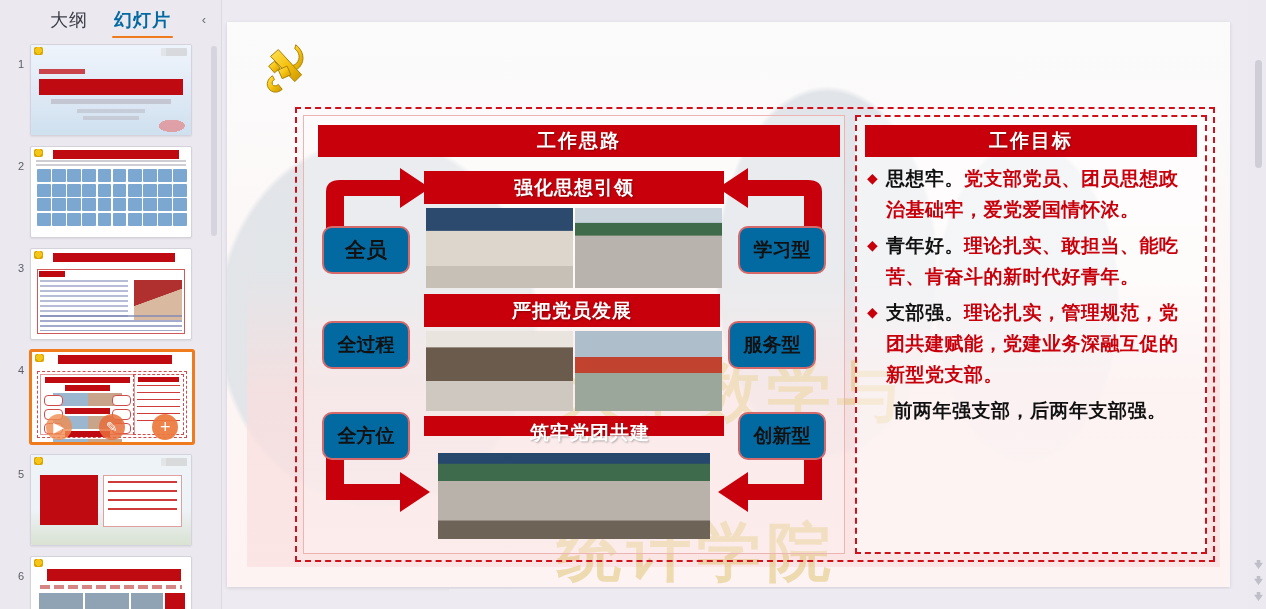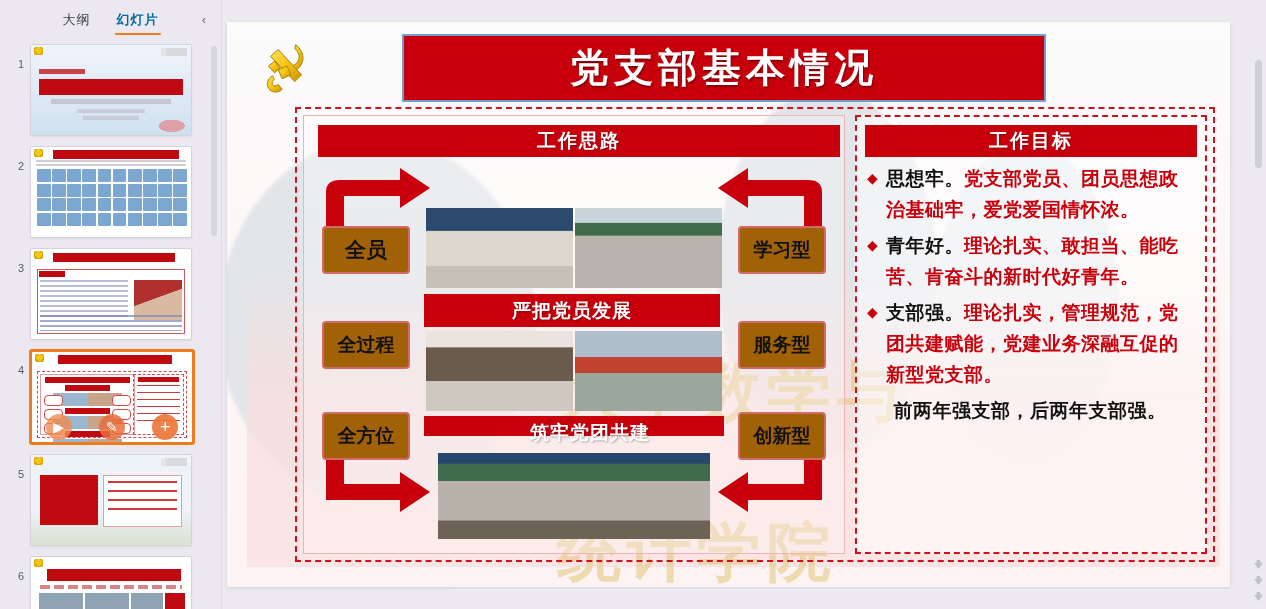--- a/index.html
+++ b/index.html
@@ -16,21 +16,21 @@
     position:relative;width:222px;height:609px;
     background:#ebe9ef;flex:0 0 222px;
     border-right:1px solid #dcdae2;
     box-sizing:border-box;
   }
   .sidebar-tabs{
     height:34px;display:flex;align-items:center;justify-content:center;
     gap:22px;padding-top:4px;position:relative;
   }
   .tab{
-    font-size:13px;color:#3c3c48;cursor:pointer;position:relative;
+    font-size:18px;color:#3c3c48;cursor:pointer;position:relative;
     padding:3px 2px 6px;letter-spacing:1px;
   }
   .tab.active{color:#0369a1;font-weight:600;}
   .tab.active:after{
     content:"";position:absolute;left:0;right:0;bottom:0;height:2px;
     background:#f07b1d;border-radius:1px;
   }
   .collapse-btn{
     position:absolute;right:8px;top:10px;width:18px;height:18px;
     display:flex;align-items:center;justify-content:center;cursor:pointer;
@@ -184,29 +184,29 @@
   .ph-a{background:
       linear-gradient(180deg,#2c4a6e 0 28%,#dcd6cd 29% 72%,#c7c0b6 73% 100%);}
   .ph-a:after{content:"";position:absolute;}
   .ph-b{background:linear-gradient(180deg,#c9d4dd 0 18%,#3f6b4a 19% 34%,#b9b3ad 35% 100%);}
   .ph-c{background:linear-gradient(180deg,#e9e4de 0 20%,#6b5b4c 21% 62%,#cfc8c0 63% 100%);}
   .ph-d{background:linear-gradient(180deg,#aebfcb 0 32%,#c1422f 33% 52%,#9aa79a 53% 100%);}
   .ph-e{background:linear-gradient(180deg,#27486d 0 12%,#3d6b4c 13% 32%,#b9b2aa 33% 78%,#6d6357 79% 100%);}
 
   .pill{
     position:absolute;width:84px;height:44px;border:2px solid #d3696b;
-    border-radius:4px;background:#a16207;display:flex;align-items:center;
+    border-radius:10px;background:#0369a1;display:flex;align-items:center;
     justify-content:center;font-size:21px;font-weight:700;color:#111;
   }
   .pill.small{font-size:19px;font-family:Liberation Serif, serif;}
   .pl-1{left:18px;top:110px;}
   .pl-2{left:18px;top:205px;}
   .pl-3{left:18px;top:296px;}
   .pr-1{right:18px;top:110px;}
-  .pr-2{right:18px;top:205px;}
+  .pr-2{right:28px;top:205px;}
   .pr-3{right:18px;top:296px;}
 
   .arrowsvg{position:absolute;inset:0;pointer-events:none;}
 
   
   .rp-head{
     margin:8px 8px 0;height:32px;line-height:32px;font-size:19px;letter-spacing:2px;
   }
   .rp-body{padding:6px 12px 4px 10px;}
   .bullet-row{display:flex;align-items:flex-start;margin-bottom:5px;}
@@ -428,43 +428,41 @@
           <g fill="url(#gold)" stroke="#a87f00" stroke-width="1">
             <path d="M40 8 c8 6 10 16 4 23 c-3 3 -7 5 -11 5 l0 -6 c3 0 6 -1 8 -3 c4 -5 3 -11 -2 -15 z"></path>
             <path d="M14 20 l8 -7 l24 26 l-7 7 z"></path>
             <path d="M12 30 l6 -5 l6 7 l-6 5 z"></path>
             <path d="M16 40 c-5 3 -7 9 -4 13 c3 5 10 5 14 1 l-4 -5 c-2 2 -5 2 -6 0 c-1 -2 0 -4 2 -5 z"></path>
             <path d="M22 34 l9 -4 l4 9 l-9 4 z"></path>
           </g>
         </svg>
       </div>
 
-      <div class="title-banner">
-        <span>党支部基本情况</span>
-      </div>
 
       <div class="dashed-frame">
         <div class="panels">
 
           <div class="panel-left">
 
             <svg class="arrowsvg" viewBox="0 0 540 440" preserveAspectRatio="none">
               <g fill="#c8000c">
 
                 <path d="M22 140 L22 76 Q22 64 36 64 L96 64 L96 52 L126 72 L96 92 L96 80 L40 80 L40 140 Z"></path>
 
                 <path d="M518 140 L518 76 Q518 64 504 64 L444 64 L444 52 L414 72 L444 92 L444 80 L500 80 L500 140 Z"></path>
 
                 <path d="M22 300 L40 300 L40 368 L96 368 L96 356 L126 376 L96 396 L96 384 L22 384 Z"></path>
 
                 <path d="M518 300 L500 300 L500 368 L444 368 L444 356 L414 376 L444 396 L444 384 L518 384 Z"></path>
               </g>
             </svg>
 
             <div class="redbar lp-head">工作思路</div>
+            <div class="redbar lp-b1">强化思想引领</div>
             <div class="redbar lp-b2">严把党员发展</div>
             <div class="redbar lp-b3">筑牢党团共建</div>
 
             <div class="photo-strip ps1">
               <div class="ph ph-a"></div>
               <div class="ph ph-b"></div>
             </div>
             <div class="photo-strip ps2">
               <div class="ph ph-c"></div>
               <div class="ph ph-d"></div>

